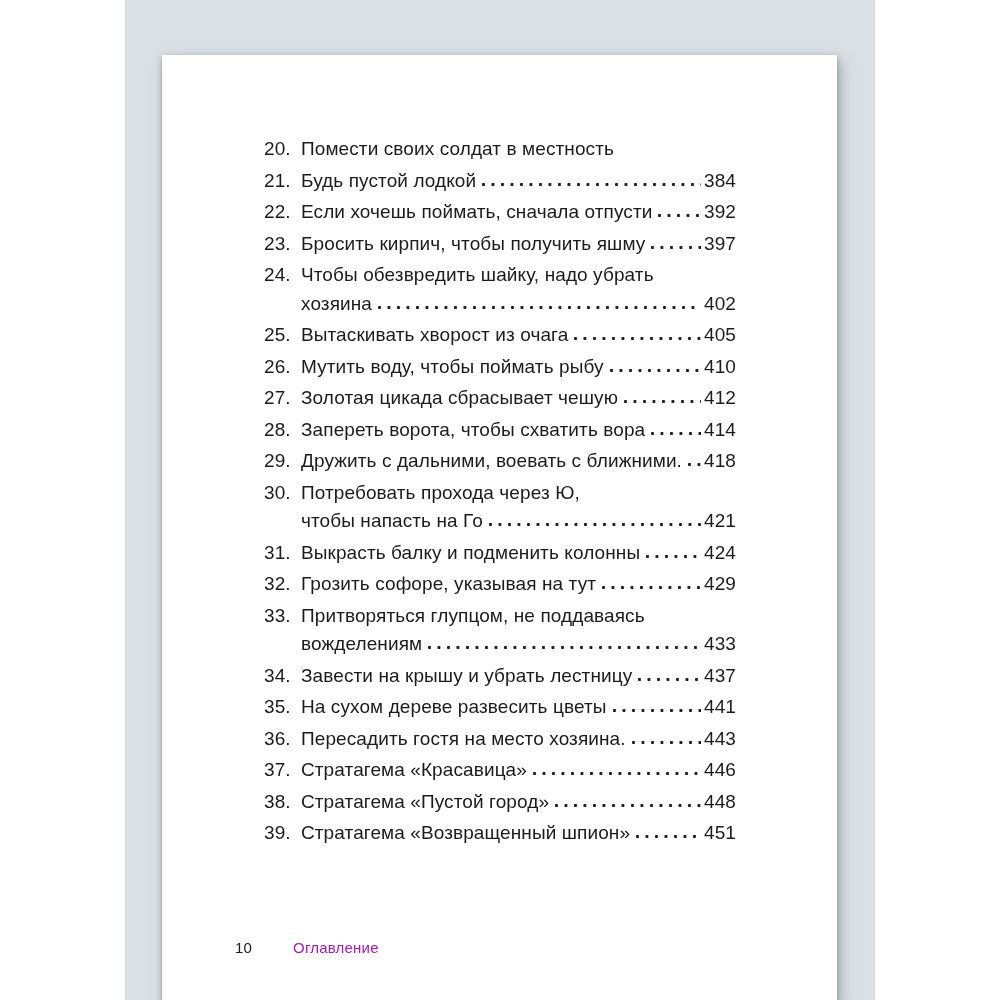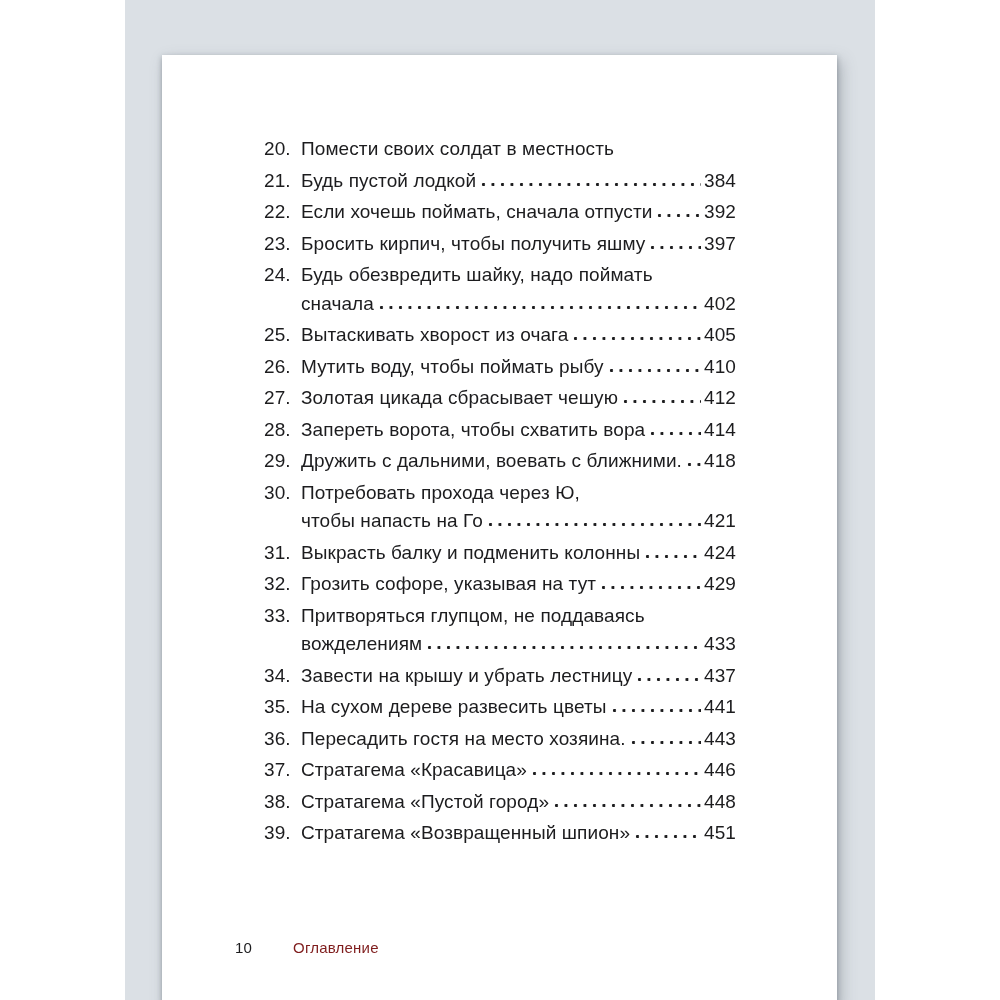--- a/index.html
+++ b/index.html
@@ -72,21 +72,21 @@
     display:flex;
     align-items:baseline;
   }
   .footer .folio{
     font-weight:400;
     margin-right:41px;
     letter-spacing:0.2px;
   }
   .footer .running{
     font-weight:400;
-    color:#7f1d1d;
+    color:#a21caf;
     letter-spacing:0.2px;
   }
 </style>
 </head>
 <body>
 
 <div class="backdrop">
   <div class="page">
     <div class="toc">
         <div class="entry">
@@ -121,23 +121,23 @@
             <div class="line last">
               <span class="t">Бросить кирпич, чтобы получить яшму</span>
               <span class="leader"></span>
               <span class="pg">397</span>
             </div>
           </div>
         </div>
         <div class="entry">
           <span class="num">24.</span>
           <div class="body">
-            <div class="line"><span class="t">Будь обезвредить шайку, надо поймать</span></div>
-            <div class="line last">
-              <span class="t">сначала</span>
+            <div class="line"><span class="t">Чтобы обезвредить шайку, надо убрать</span></div>
+            <div class="line last">
+              <span class="t">хозяина</span>
               <span class="leader"></span>
               <span class="pg">402</span>
             </div>
           </div>
         </div>
         <div class="entry">
           <span class="num">25.</span>
           <div class="body">
             <div class="line last">
               <span class="t">Вытаскивать хворост из очага</span>

